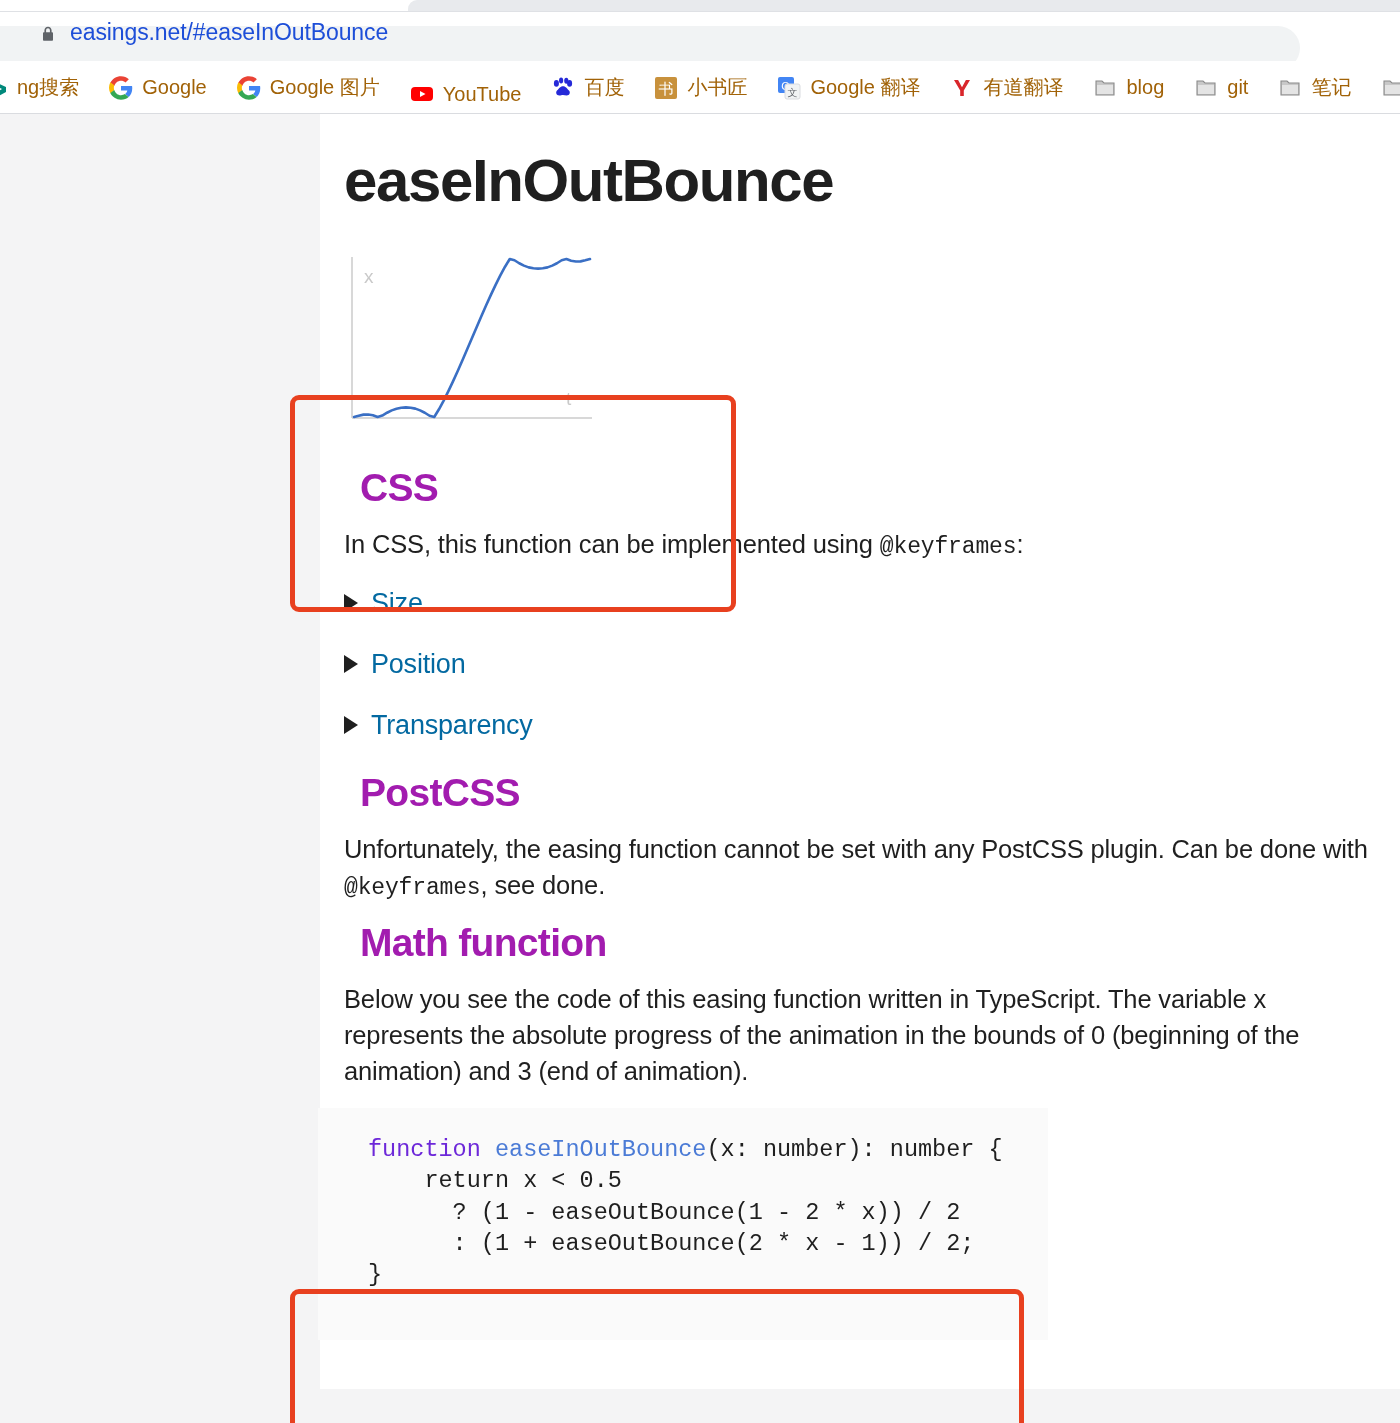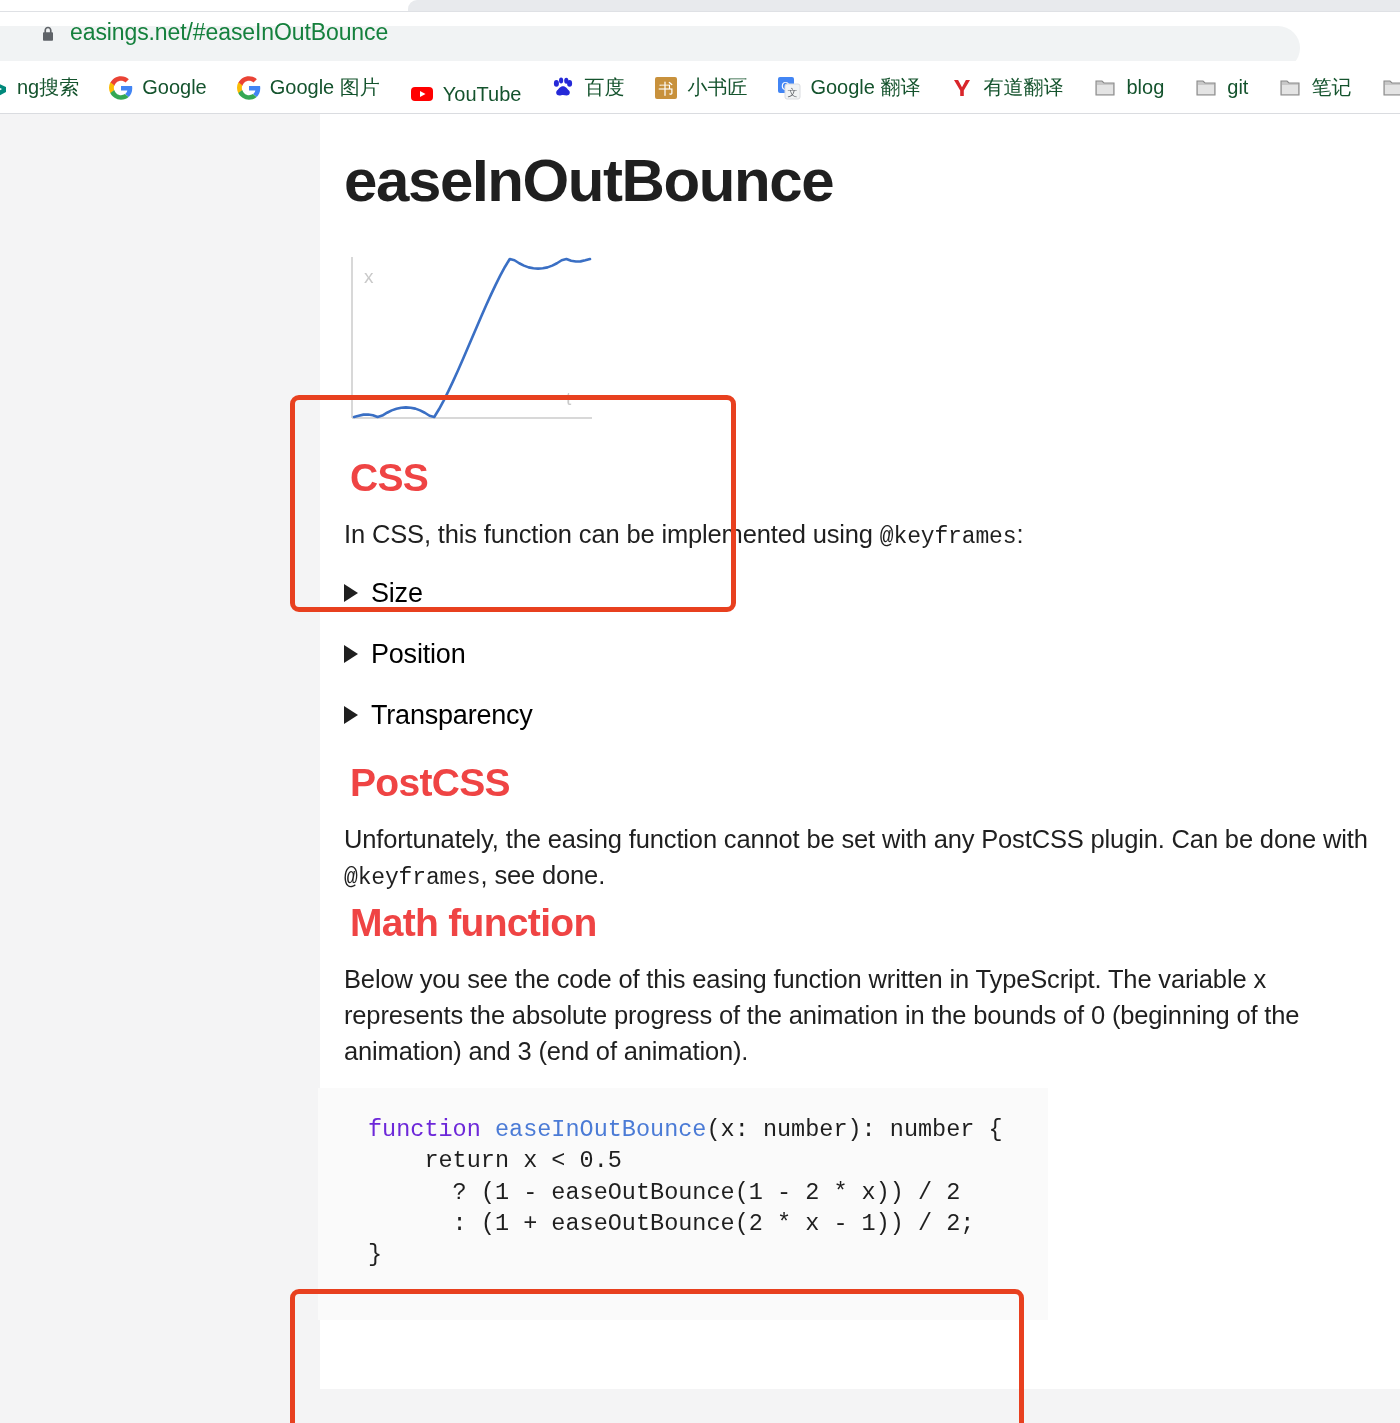--- a/index.html
+++ b/index.html
@@ -64,21 +64,21 @@
     left: 38px;
     top: 12px;
     width: 20px;
     height: 20px;
   }
   .url-text {
     position: absolute;
     left: 70px;
     top: 7px;
     font-size: 23px;
-    color: #15803d;
+    color: #1d4ed8;
     letter-spacing: -0.1px;
     white-space: nowrap;
   }
 
   .bookmarks-bar {
     position: relative;
     height: 53px;
     width: 1400px;
     background: #ffffff;
     display: flex;
@@ -96,21 +96,21 @@
     display: flex;
     align-items: center;
     gap: 9px;
     padding: 4px 8px;
     border-radius: 4px;
     white-space: nowrap;
     flex: none;
   }
   .bm-label {
     font-size: 20px;
-    color: #14532d;
+    color: #a16207;
   }
   .bm-ico {
     width: 24px;
     height: 24px;
     flex: none;
     display: block;
   }
 
   
   .page-viewport {
@@ -163,23 +163,23 @@
     margin-top: 38px;
     width: 280px;
     height: 200px;
     position: relative;
   }
   .graph-svg { display: block; }
 
   h2.section-title {
     font-size: 39px;
     font-weight: 700;
-    color: #ef4444;
+    color: #a21caf;
     letter-spacing: -0.7px;
-    margin: 6px;
+    margin: 16px;
   }
   .sec-css  { margin-top: 51px; }
   .sec-post { margin-top: 59px; }
   .sec-math { margin-top: 60px; }
 
   p.body-text {
     font-size: 25.5px;
     line-height: 1.42;
     color: #1f1f1f;
     margin-top: 16px;
@@ -203,21 +203,21 @@
   }
   .tri {
     width: 0; height: 0;
     border-left: 14px solid #1f1f1f;
     border-top: 9px solid transparent;
     border-bottom: 9px solid transparent;
     flex: none;
   }
   .details-label {
     font-size: 27px;
-    color: #000000;
+    color: #0369a1;
     letter-spacing: -0.2px;
   }
 
   .code-block {
     margin-top: 19px;
     background: #fafafa;
     padding: 26px 0 50px 50px;
     width: 730px;
     font-family: "Liberation Mono", monospace;
     font-size: 23.5px;

